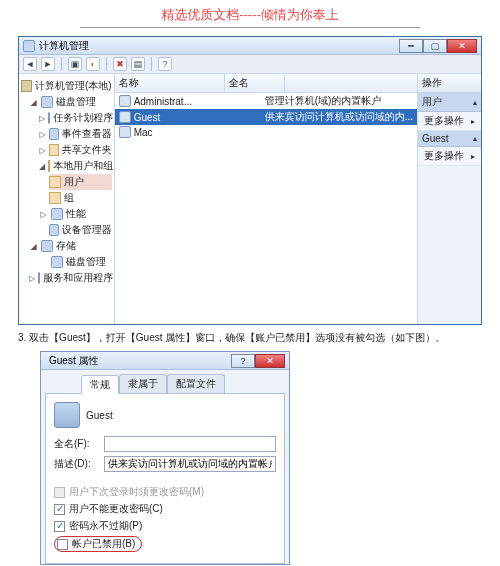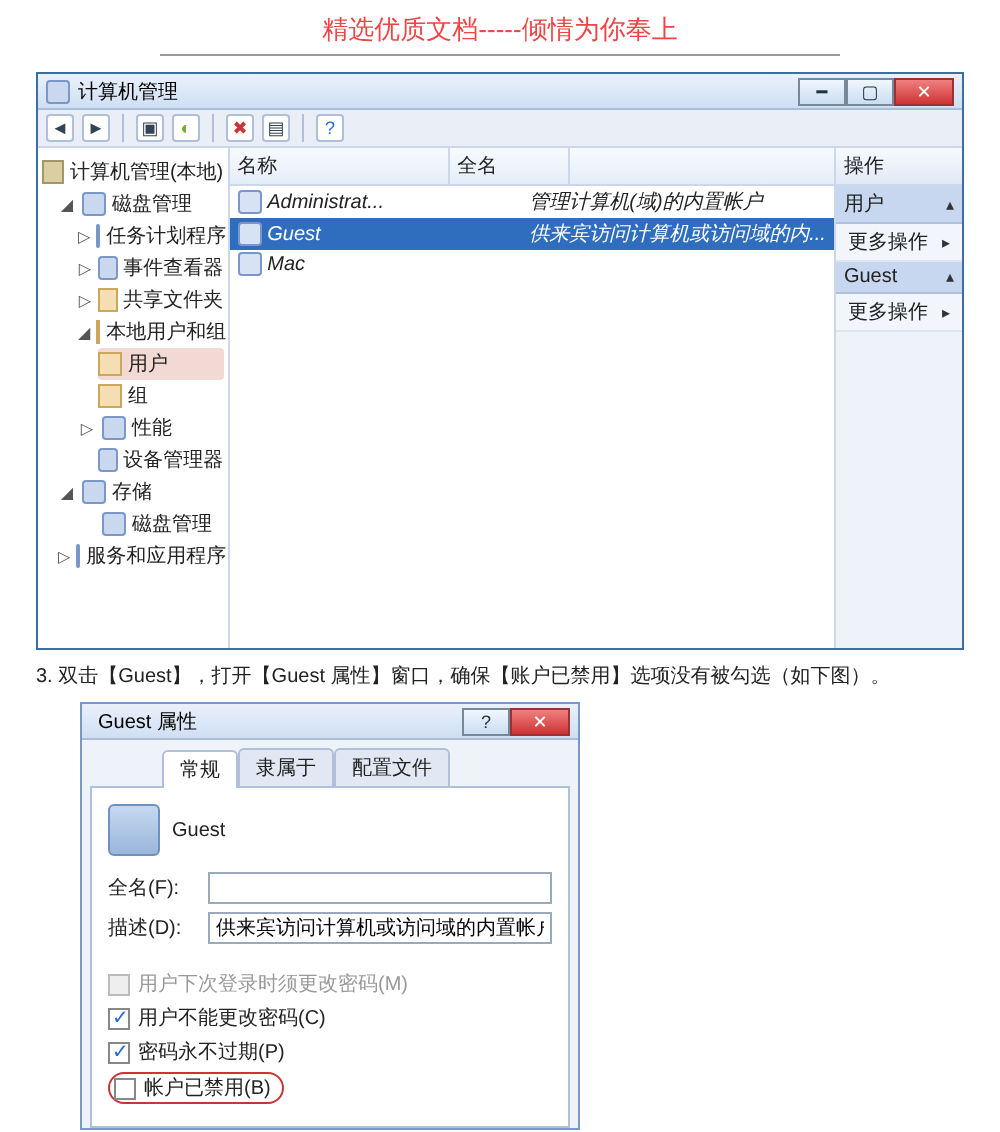--- a/index.html
+++ b/index.html
@@ -27,21 +27,21 @@
   .nicon { width:12px;height:12px;display:inline-block; }
   .nicon.root { background:#d9cfa3;border:1px solid #a69566; }
   .nicon.folder { background:#f5deb3;border:1px solid #caa75c; }
   .nicon.tool { background:#c9d8ef;border:1px solid #7b97c7;border-radius:2px; }
   .sel-node { background:#f3d9d4; border-radius:2px; padding-right:4px; }
   .list { flex:1; display:flex; flex-direction:column; border-right:1px solid #cbd7ea; }
   .cols { display:flex; background:linear-gradient(#f7fbff,#e5edf8); border-bottom:1px solid #cbd7ea; font-size:10px; }
   .col { padding:2px 4px; border-right:1px solid #cbd7ea; }
   .col.c1{width:110px}.col.c2{width:60px}.col.c3{flex:1}
   .rows { flex:1; background:#fff; }
-  .row { display:flex; font-size:10px; padding:1px 0; align-items:center;font-style:italic; }
+  .row { display:flex; font-size:10px; padding:1px 0; align-items:center; }
   .row .c1{width:90px;padding-left:4px;display:flex;align-items:center;gap:3px}.row .c2{width:60px}.row .c3{flex:1;white-space:nowrap;overflow:hidden;text-overflow:ellipsis;padding-right:4px}
   .row.sel { background:#2f6ebf; color:#fff; }
   .usericon { width:12px;height:12px;background:#d7e3f4;border:1px solid #7b97c7;border-radius:2px;display:inline-block; }
   .side { width:80px; background:#eef2f9; display:flex; flex-direction:column; }
   .side-h { background:linear-gradient(#f7fbff,#e1e9f5); padding:2px 4px; border-bottom:1px solid #cbd7ea; font-size:10px; }
   .side-group { background:#c7d7ef; padding:2px 4px; font-size:10px; border-bottom:1px solid #b0c0da; display:flex; justify-content:space-between; align-items:center; }
   .side-item { padding:2px 6px; font-size:10px; display:flex; justify-content:space-between; align-items:center; border-bottom:1px solid #dde5f0; background:#f2f5fb; }
   .tri { font-size:8px; color:#333; }
   .step-text { margin:4px 18px 6px; font-size:10px; }
   .dlg { margin:0 0 0 40px; width:250px; border:1px solid #7a97c8; background:#eef2f9; }

